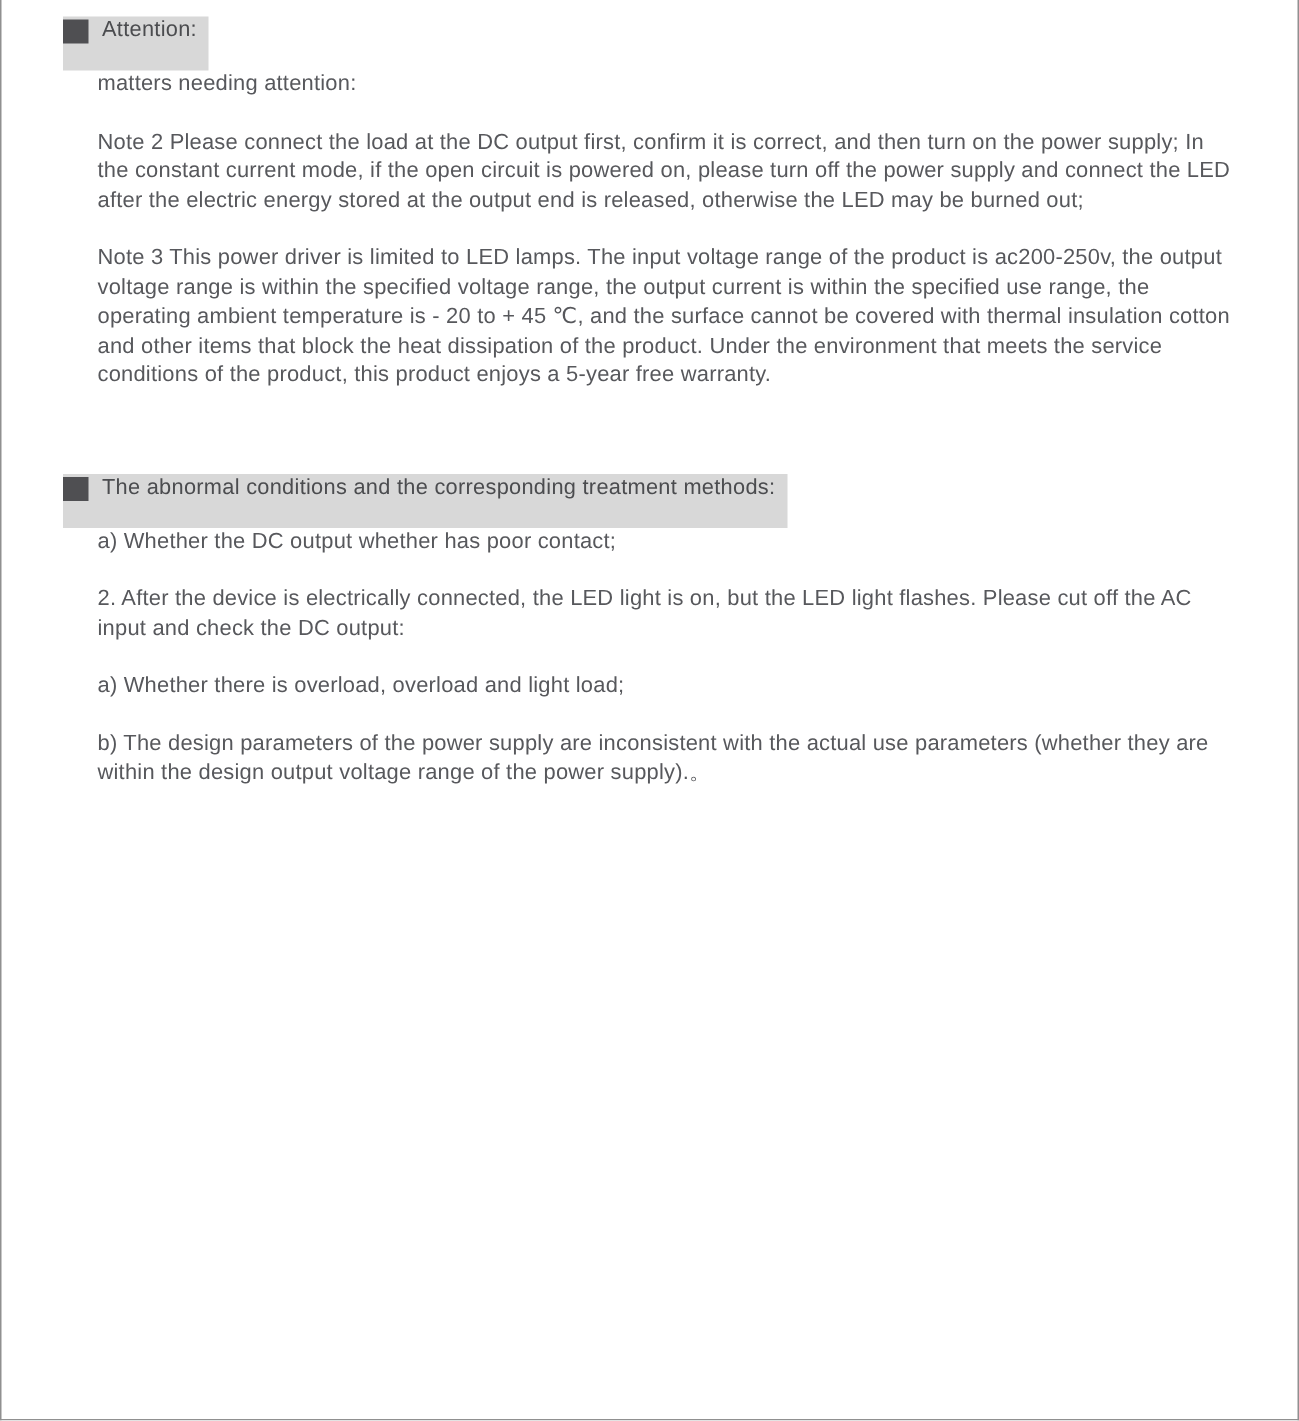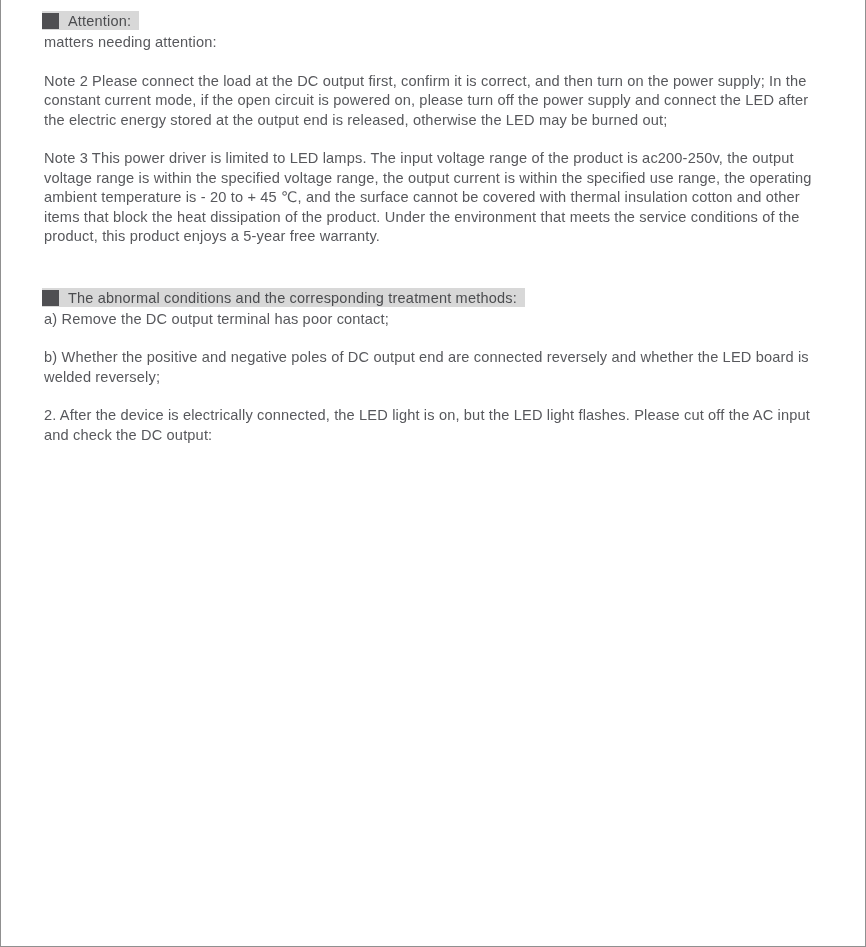--- a/index.html
+++ b/index.html
@@ -20,23 +20,23 @@
     width:866px;height:947px;
     background:var(--page_bg);
     border-left:1px solid var(--border);
     border-right:1px solid var(--border);
     border-bottom:1px solid var(--border);
     padding:11px 44px 0 43px;
     overflow:hidden;
   }
   .hl-header{
     display:inline-flex;
-    align-items:flex-end;
+    align-items:flex-start;
     background:var(--highlight_bg);
-    padding:2px 8px 1px 0;
+    padding:2px 8px 18px 0;
     margin-left:-2px;
   }
   .hl-header .sq{
     display:inline-block;
     width:17px;height:16px;
     background:var(--marker);
     margin-right:9px;
     flex:0 0 auto;
   }
   .hl-header .hl-text{
@@ -46,23 +46,24 @@
     letter-spacing:0.2px;
     white-space:nowrap;
   }
   p.body-text{
     font-size:14.6px;
     line-height:19.5px;
     letter-spacing:0.15px;
     color:var(--text);
     margin-top:0;
     margin-bottom:19px;
+    margin-left:21px;
   }
   .intro{margin-top:13px;}
-  .gap-before-section{margin-top:22px;}
+  .gap-before-section{margin-top:36px;}
   .first-para{margin-top:14px;}
 </style>
 </head>
 <body>
 
 <div class="page">
 
   <div>
     <div class="hl-header">
       <span class="sq"></span>
@@ -77,23 +78,24 @@
     <p class="body-text">Note 3 This power driver is limited to LED lamps. The input voltage range of the product is ac200-250v, the output voltage range is within the specified voltage range, the output current is within the specified use range, the operating ambient temperature is - 20 to + 45 ℃, and the surface cannot be covered with thermal insulation cotton and other items that block the heat dissipation of the product. Under the environment that meets the service conditions of the product, this product enjoys a 5-year free warranty.</p>
   </div>
 
   <div>
     <div class="hl-header gap-before-section">
       <span class="sq"></span>
       <span class="hl-text">The abnormal conditions and the corresponding treatment methods:</span>
     </div>
 
 
-    <p class="body-text">a) Remove the DC output terminal has poor contact;</p>
+    <p class="body-text">a) Whether the DC output whether has poor contact;</p>
 
-    <p class="body-text">b) Whether the positive and negative poles of DC output end are connected reversely and whether the LED board is welded reversely;</p>
 
 
     <p class="body-text">2. After the device is electrically connected, the LED light is on, but the LED light flashes. Please cut off the AC input and check the DC output:</p>
 
+    <p class="body-text">a) Whether there is overload, overload and light load;</p>
 
+    <p class="body-text">b) The design parameters of the power supply are inconsistent with the actual use parameters (whether they are within the design output voltage range of the power supply).。</p>
   </div>
 
 </div>
 
 </body></html>

